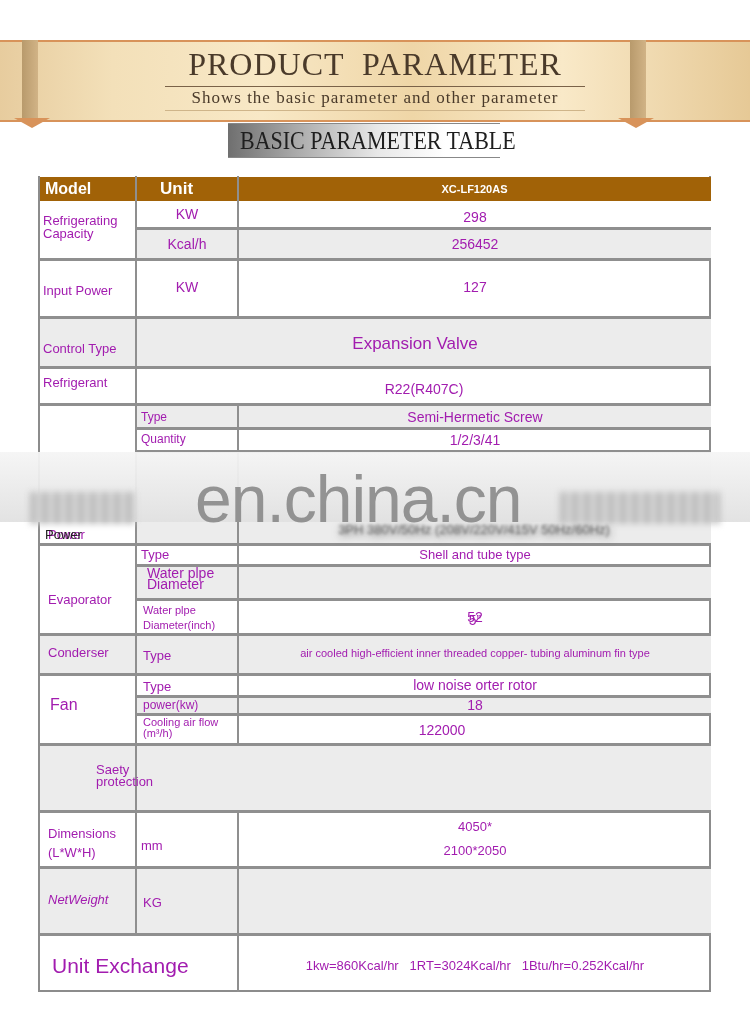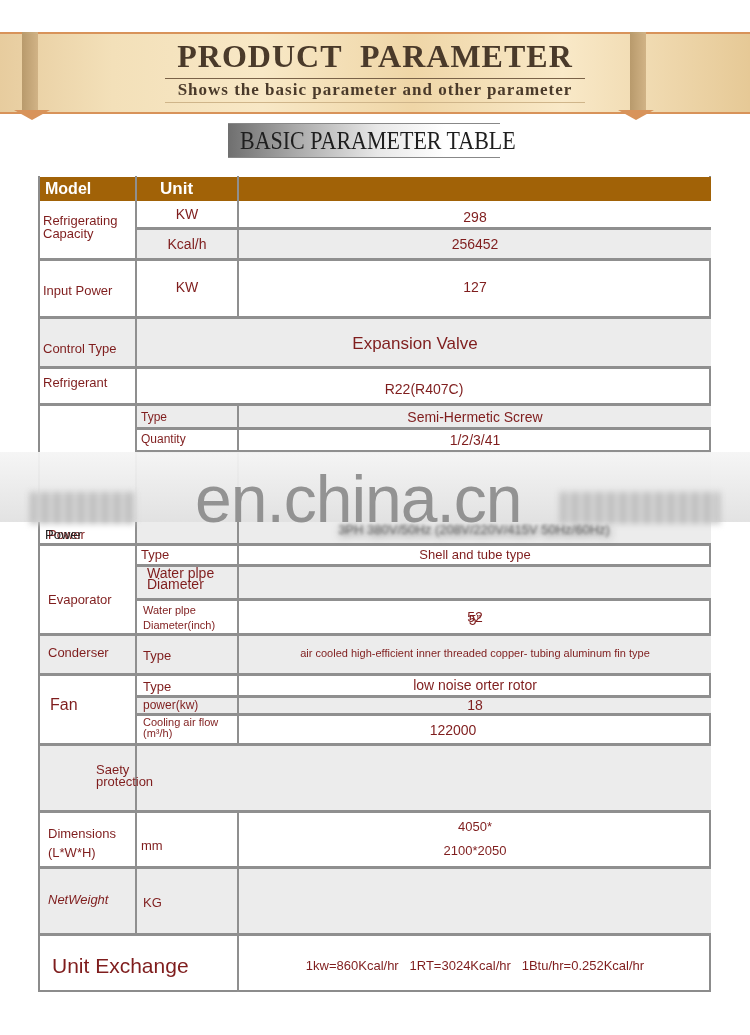--- a/index.html
+++ b/index.html
@@ -1,36 +1,36 @@
 <!DOCTYPE html>
 <html><head>
 <meta charset="utf-8">
 <style>
   html, body { margin:0; padding:0; background:#fff; }
   body { width:750px; height:1035px; position:relative; overflow:hidden; font-family:"Liberation Sans", sans-serif; color:#222; }
-  .banner { position:absolute; left:0; top:32px; width:668px; height:85px;font-weight:bold; }
+  .banner { position:absolute; left:0; top:40px; width:668px; height:85px; }
   .banner .band { position:absolute; left:0; top:0; width:750px; height:78px;
     background:linear-gradient(90deg,#e7cc9e 0%,#f3e0b9 15%,#f8e8c6 35%,#efd6a7 55%,#f9e9c8 75%,#e6c996 100%);
     border-top:2px solid #d8935a; border-bottom:2px solid #d8935a; }
   .banner .fold { position:absolute; top:0; width:16px; height:80px; background:linear-gradient(90deg,#b89a6c,#d1b386); }
   .banner .fold.l { left:22px; } .banner .fold.r { right:22px; }
   .banner .tip { position:absolute; top:78px; width:0; height:0; border-left:18px solid transparent; border-right:18px solid transparent; border-top:10px solid #d8935a; }
   .banner .tip.l { left:14px; } .banner .tip.r { right:14px; }
   .banner .title { position:absolute; left:0; width:750px; top:6px; text-align:center; font-family:"Liberation Serif", serif; font-size:32px; color:#4a3a2a; letter-spacing:1px; }
   .banner .rule { position:absolute; left:165px; width:420px; height:1px; background:#7a6248; top:46px; }
   .banner .rule2 { position:absolute; left:165px; width:420px; height:1px; background:#cfb58a; top:70px; }
   .banner .sub { position:absolute; left:0; width:750px; top:48px; text-align:center; font-family:"Liberation Serif", serif; font-size:17px; color:#4a3a2a; letter-spacing:1px; }
 
   .section-title { position:absolute; left:228px; top:123px; width:272px; height:33px;
     background:linear-gradient(90deg,#6f6f6f 0%,#aaa 25%,#e8e8e8 55%,#fff 80%);
     border-top:1px solid #888; border-bottom:1px solid #888; }
   .section-title span { position:absolute; left:12px; top:3px; font-family:"Liberation Serif", serif; font-size:25px; color:#1e1e1e; transform:scaleX(0.88); transform-origin:left; white-space:nowrap; }
 
   .tbl { position:absolute; left:38px; top:176px; width:673px; height:816px; border:2px solid #8c8c8c; border-top:none; box-sizing:border-box; }
-  .cell { position:absolute; box-sizing:border-box; display:flex; align-items:center; justify-content:center; font-size:14px; color:#7f1d1d; }
+  .cell { position:absolute; box-sizing:border-box; display:flex; align-items:center; justify-content:center; font-size:14px; color:#a21caf; }
   .gray { background:#ececec; }
   .white { background:#fff; }
   .hl { position:absolute; height:3px; background:#8f8f8f; }
   .vl { position:absolute; width:2px; background:#8f8f8f; }
   .hdr { position:absolute; left:0; top:1px; width:671px; height:24px; background:#a16207; }
   .hdr .c { position:absolute; top:0; height:24px; display:flex; align-items:center; color:#fff; font-weight:bold; }
   .left { justify-content:flex-start; padding-left:3px; }
   .small { font-size:12px; }
   .blur { filter:blur(4px); }
   .wm { position:absolute; left:195px; top:461px; font-family:"Liberation Sans", sans-serif; font-size:66px; color:#8a8a8a; letter-spacing:-1px; opacity:0.9; }
@@ -54,20 +54,21 @@
 
 <div class="section-title">
   <span>BASIC PARAMETER TABLE</span>
 </div>
 
 <div class="tbl">
 
   <div class="hdr">
     <div class="c" style="left:5px;width:90px;font-size:16px;">Model</div>
     <div class="c" style="left:120px;width:80px;font-size:17px;">Unit</div>
+    <div class="c" style="left:198px;width:473px;justify-content:center;font-size:11px;">XC-LF120AS</div>
   </div>
 
   <div class="cell white" style="left:0;top:25px;width:671px;height:27px;"></div>
   <div class="cell gray" style="left:96px;top:52px;width:575px;height:32px;"></div>
   <div class="cell gray" style="left:0;top:142px;width:671px;height:50px;"></div>
   <div class="cell gray" style="left:96px;top:229px;width:575px;height:23px;"></div>
   <div class="cell gray" style="left:96px;top:276px;width:575px;height:93px;"></div>
   <div class="cell gray" style="left:96px;top:389px;width:575px;height:35px;"></div>
   <div class="cell gray" style="left:0;top:459px;width:671px;height:40px;"></div>
   <div class="cell gray" style="left:96px;top:521px;width:575px;height:18px;"></div>
@@ -146,21 +147,21 @@
 
   <div class="cell left" style="left:7px;top:518px;width:88px;height:22px;font-size:16px;">Fan</div>
   <div class="cell left" style="left:100px;top:501px;width:96px;height:18px;font-size:13px;">Type</div>
   <div class="cell" style="left:199px;top:500px;width:472px;height:18px;font-size:14px;">low noise orter rotor</div>
   <div class="cell left small" style="left:100px;top:521px;width:96px;height:16px;">power(kw)</div>
   <div class="cell" style="left:199px;top:521px;width:472px;height:16px;">18</div>
   <div class="cell left" style="left:100px;top:541px;width:98px;height:26px;flex-direction:column;align-items:flex-start;line-height:11px;font-size:11px;">
     <span>Cooling air flow</span>
     <span>(m³/h)</span>
   </div>
-  <div class="cell" style="left:199px;top:543px;width:428px;height:22px;">122000</div>
+  <div class="cell" style="left:188px;top:543px;width:428px;height:22px;">122000</div>
 
   <div class="cell left" style="left:5px;top:588px;width:90px;height:28px;flex-direction:column;align-items:flex-start;line-height:12px;font-size:13px;margin-left:48px;">
     <span>Saety</span>
     <span>protection</span>
   </div>
 
   <div class="cell left" style="left:5px;top:648px;width:90px;height:40px;flex-direction:column;align-items:flex-start;line-height:19px;font-size:13px;">
     <span>Dimensions</span>
     <span>(L*W*H)</span>
   </div>

